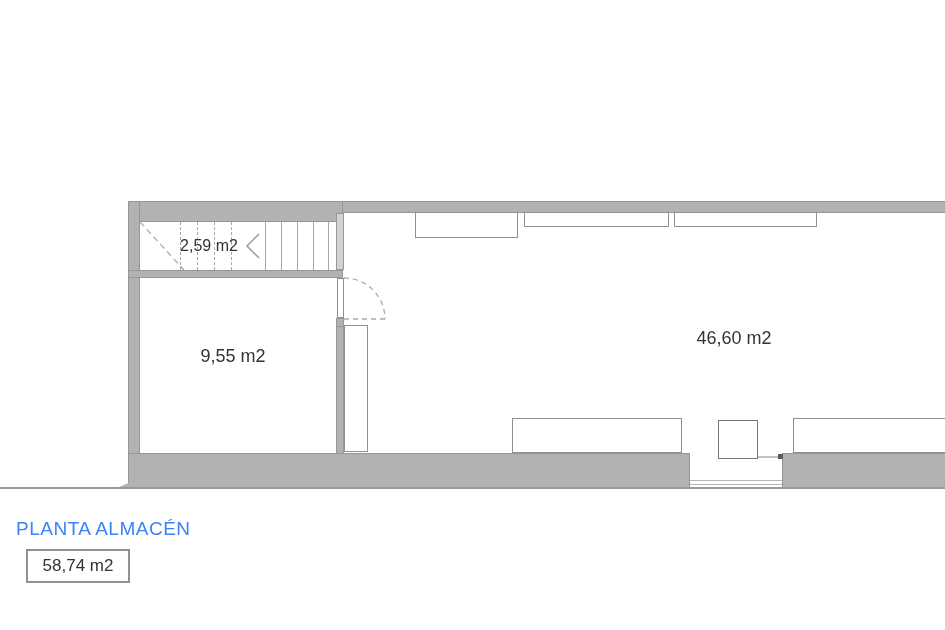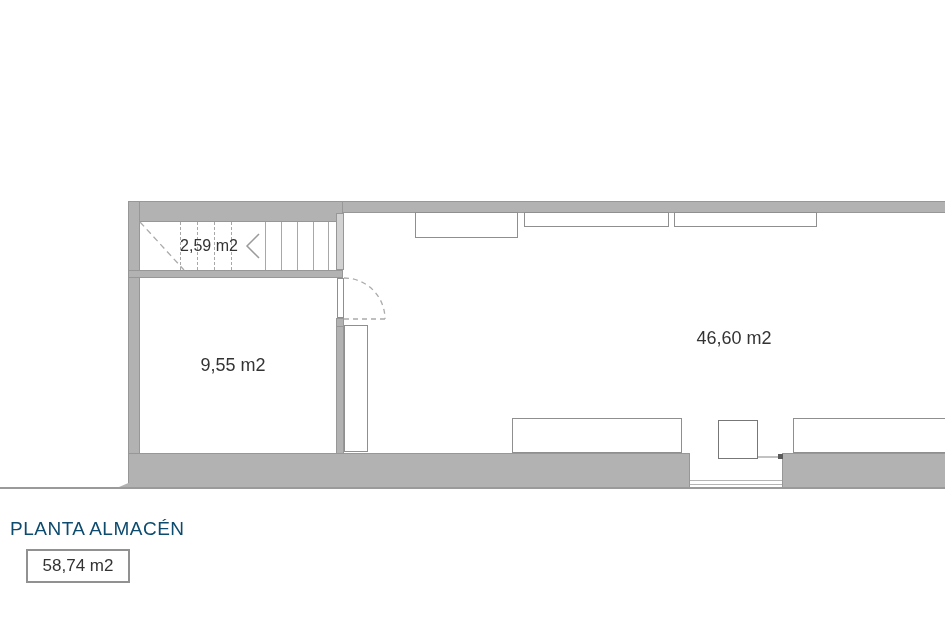--- a/index.html
+++ b/index.html
@@ -43,27 +43,27 @@
   .bench-left  { left:512px; top:418px; width:170px; height:35px; }
   .column-sq   { left:718px; top:420px; width:40px;  height:39px; border-color:#777777; }
   .bench-right { left:793px; top:418px; width:152px; height:35px; border-right:none; }
 
   
   svg.overlay { position:absolute; left:0; top:0; width:945px; height:630px; pointer-events:none; }
 
   
   .area-label { position:absolute; text-align:center; color:#333333; white-space:nowrap; }
   .label-stair { left:169px; top:237px; width:80px;  font-size:16px; }
-  .label-store { left:183px; top:355px; width:100px; font-size:18px; }
+  .label-store { left:183px; top:346px; width:100px; font-size:18px; }
   .label-main  { left:684px; top:328px; width:100px; font-size:18px; }
 
   
   .plan-title {
-    position:absolute; left:10px; top:518px;
-    font-size:19px; letter-spacing:0.5px; color:#0c4a6e;text-align:right;
+    position:absolute; left:16px; top:518px;
+    font-size:19px; letter-spacing:0.5px; color:#3b82f6;text-align:right;
   }
   .total-box {
     position:absolute; left:6px; top:549px; width:104px; height:34px;
     border:2px solid #919191; display:flex; align-items:center; justify-content:center;
     font-size:17px; color:#333333;margin-left:20px;
   }
 </style>
 </head>
 <body>
 

